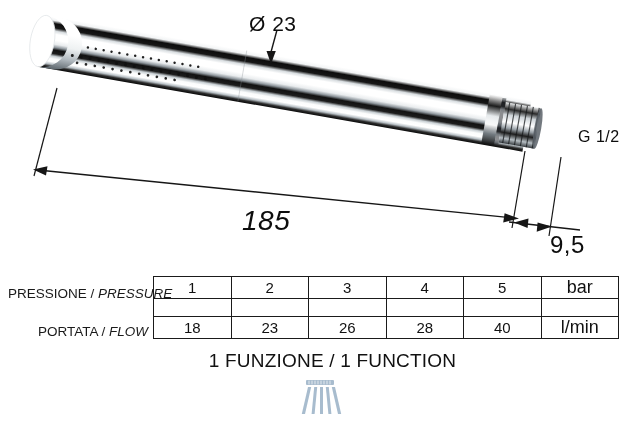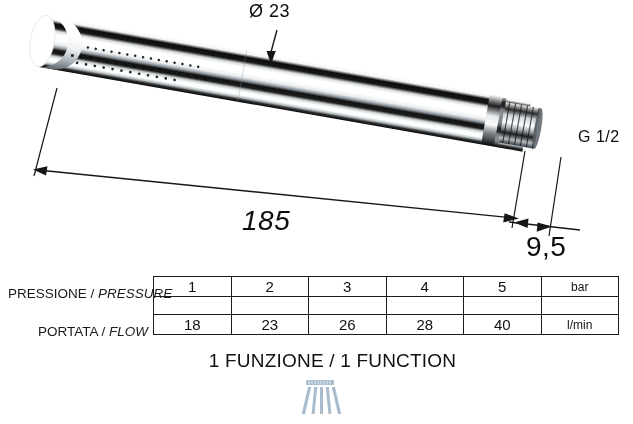--- a/index.html
+++ b/index.html
@@ -36,41 +36,41 @@
   
   .dim-label {
     position: absolute;
     font-family: "Liberation Sans", sans-serif;
     color: #0d0d0d;
     white-space: nowrap;
     line-height: 1;
   }
   #label-diameter {
     left: 249px;
-    top: 2px;
-    font-size: 18px;
+    top: 13px;
+    font-size: 21px;
     letter-spacing: 0.5px;
   }
   #label-thread {
     left: 578px;
     top: 129px;
     font-size: 16px;
     letter-spacing: 0.5px;
   }
   #label-length {
     left: 242px;
     top: 207px;
     font-size: 28px;
     font-style: italic;
     letter-spacing: 0.5px;
   }
   #label-thread-len {
-    left: 526px;
+    left: 550px;
     top: 233px;
-    font-size: 28px;
+    font-size: 24px;
     letter-spacing: 0.5px;
   }
 
   
   #spec-table-wrap {
     position: absolute;
     left: 0;
     top: 276px;
     width: 633px;
   }
@@ -84,21 +84,21 @@
     border: 1.6px solid #1a1a1a;
     height: 19px;
     text-align: center;
     vertical-align: middle;
     font-size: 15px;
     font-family: "Liberation Sans", sans-serif;
     color: #111111;
     padding: 0;
   }
   table.spec td.unit {
-    font-size: 12px;
+    font-size: 18px;
   }
   table.spec tr.blank td {
     height: 17px;
   }
   #label-pressure {
     position: absolute;
     left: 8px;
     top: 286px;
     width: 140px;
     text-align: right;

